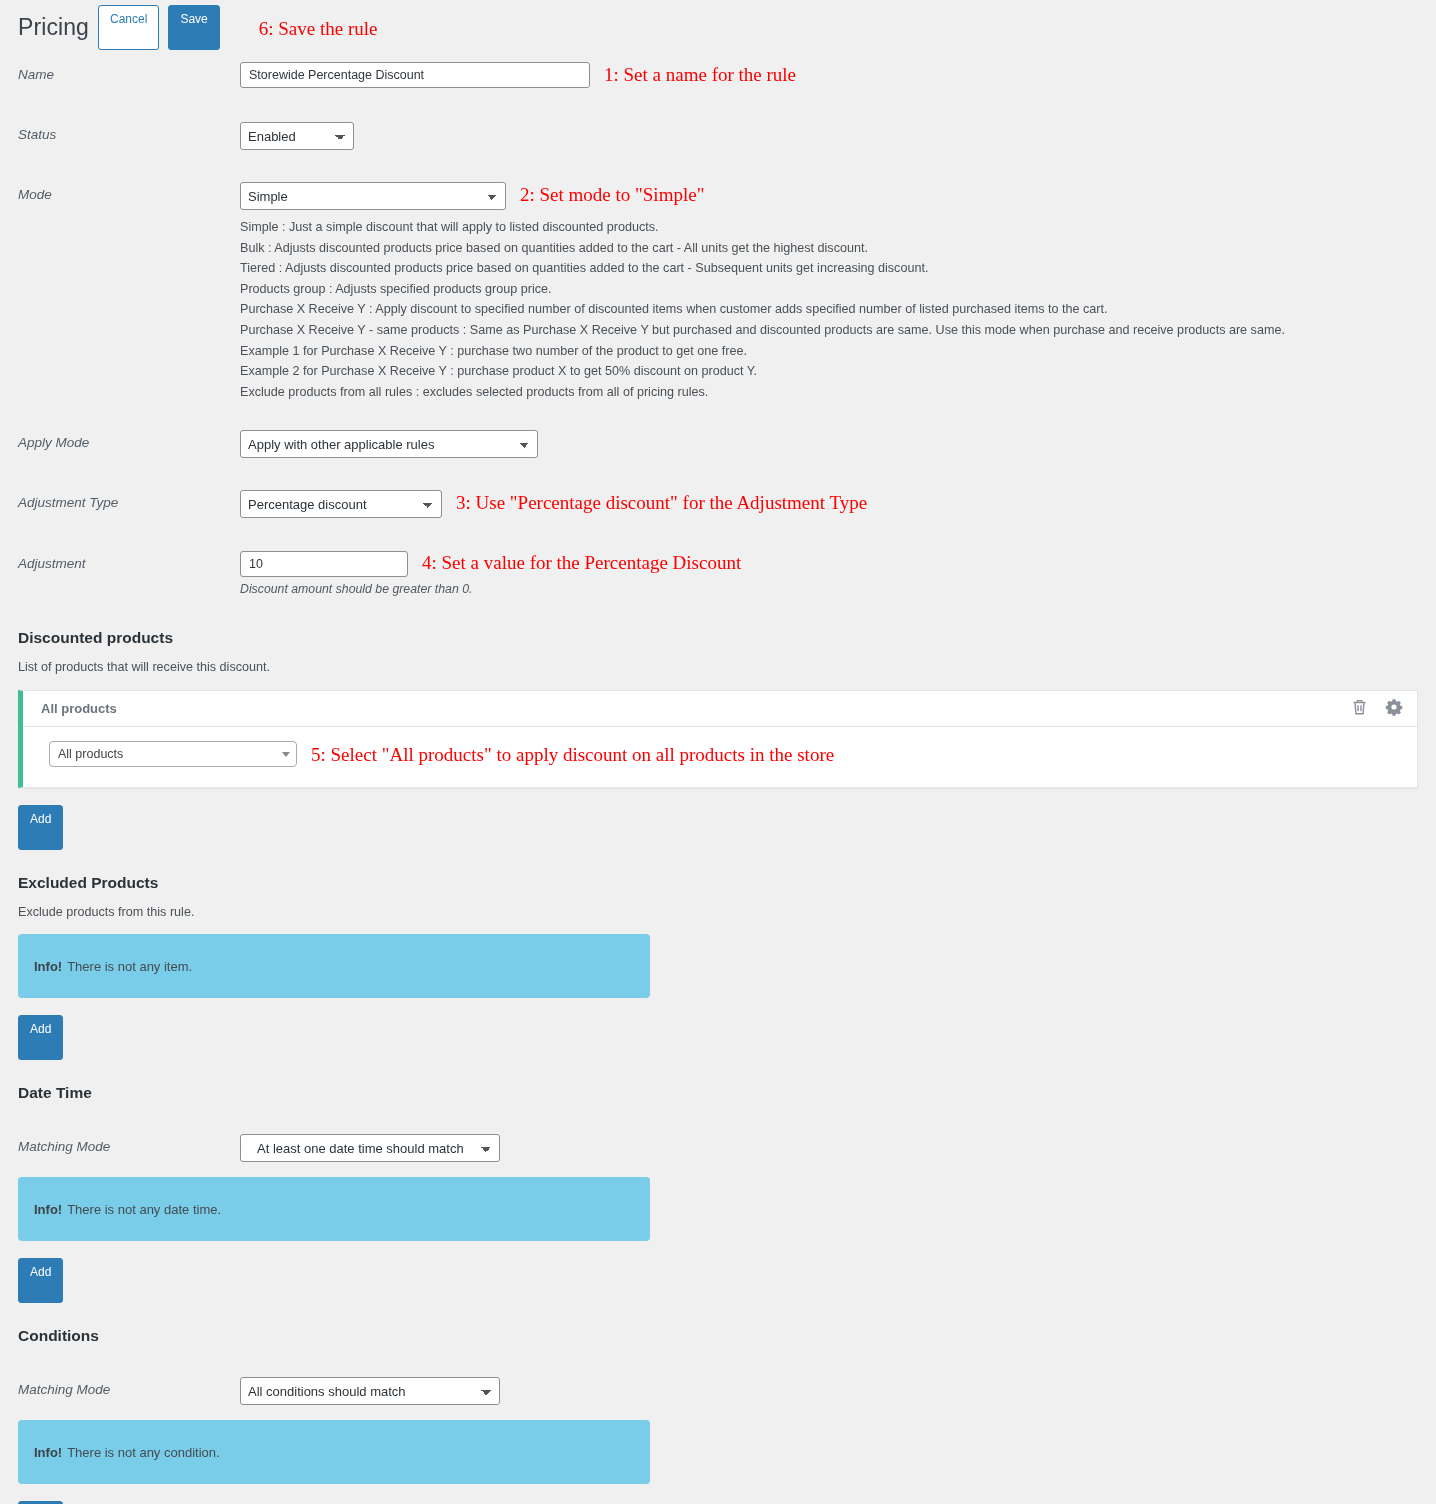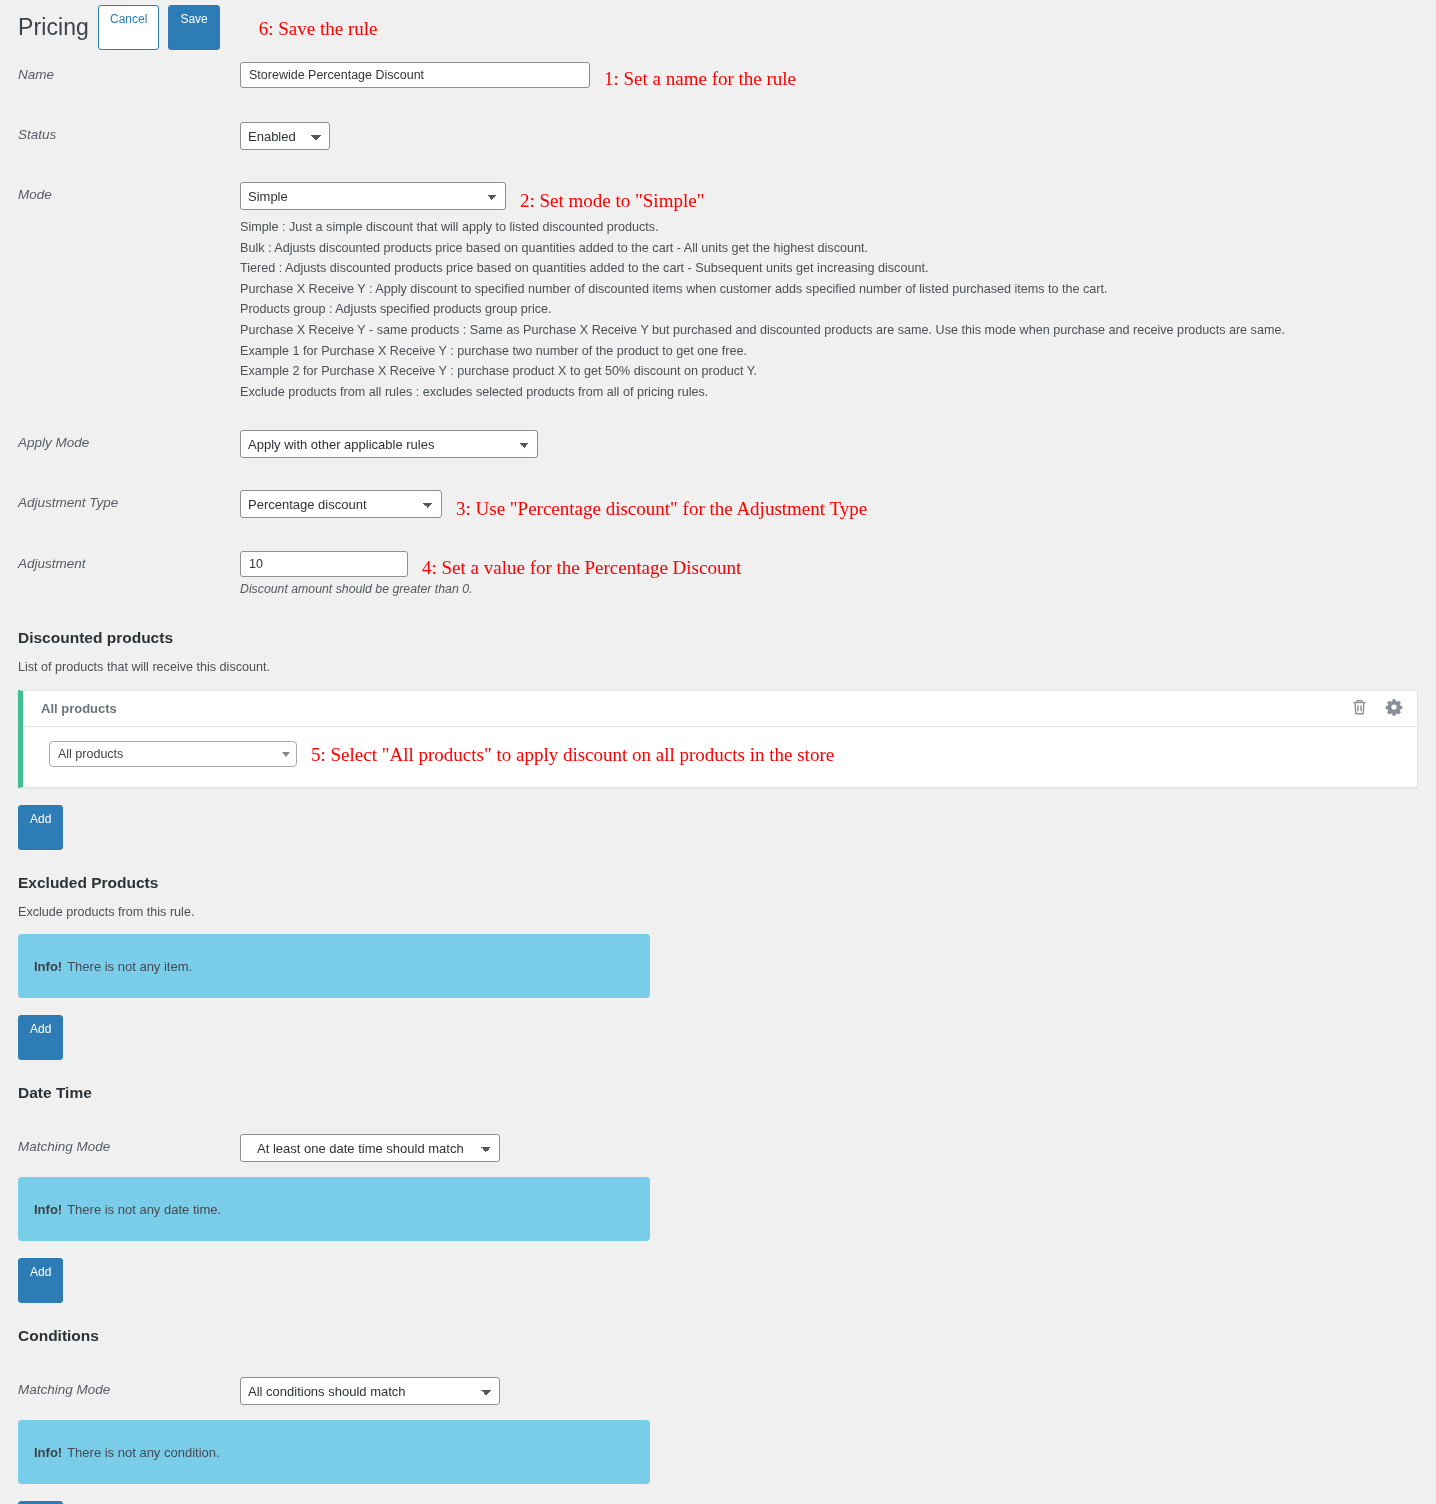--- a/index.html
+++ b/index.html
@@ -64,21 +64,21 @@
     padding: 0 0 0 18px;
   }
   .flabel {
     width: 222px;
     flex: 0 0 222px;
     font-style: italic;
     font-size: 13.5px;
     color: #555d66;
     padding-top: 5px;
   }
-  .fctl { display: flex; align-items: flex-end; }
+  .fctl { display: flex; align-items: flex-start; }
 
   input.txt {
     font-family: "Liberation Sans", sans-serif;
     font-size: 12.5px;
     color: #32373c;
     background: #fff;
     border: 1px solid #8c8f94;
     border-radius: 3px;
     padding: 5px 8px;
     height: 26px;
@@ -101,21 +101,21 @@
     appearance: none;
     background-image:
       linear-gradient(45deg, transparent 50%, #555 50%),
       linear-gradient(135deg, #555 50%, transparent 50%);
     background-position:
       calc(100% - 13px) 12px,
       calc(100% - 8px) 12px;
     background-size: 5px 5px, 5px 5px;
     background-repeat: no-repeat;
   }
-  #status-select { width: 90px; }
+  #status-select { width: 114px; }
   #mode-select { width: 266px; }
   #applymode-select { width: 298px; }
   #adjtype-select { width: 202px; }
   #dt-match-select { width: 260px; padding-left: 16px; }
   #cond-match-select { width: 260px; }
 
   .annot-inline { margin-left: 14px; padding-top: 2px; }
 
   .mode-desc {
     margin: 7px 0 0 240px;
@@ -245,22 +245,22 @@
     <select id="mode-select" class="sel">
       <option>Simple</option>
     </select>
     <div class="annot annot-inline" style="padding-top:3px;">2: Set mode to "Simple"</div>
   </div>
 </div>
 <div class="mode-desc" id="mode-desc">
     <div>Simple : Just a simple discount that will apply to listed discounted products.</div>
     <div>Bulk : Adjusts discounted products price based on quantities added to the cart - All units get the highest discount.</div>
     <div>Tiered : Adjusts discounted products price based on quantities added to the cart - Subsequent units get increasing discount.</div>
+    <div>Products group : Adjusts specified products group price.</div>
     <div>Purchase X Receive Y : Apply discount to specified number of discounted items when customer adds specified number of listed purchased items to the cart.</div>
-    <div>Products group : Adjusts specified products group price.</div>
     <div>Purchase X Receive Y - same products : Same as Purchase X Receive Y but purchased and discounted products are same. Use this mode when purchase and receive products are same.</div>
     <div>Example 1 for Purchase X Receive Y : purchase two number of the product to get one free.</div>
     <div>Example 2 for Purchase X Receive Y : purchase product X to get 50% discount on product Y.</div>
     <div>Exclude products from all rules : excludes selected products from all of pricing rules.</div>
   </div>
 
 <div class="frow" style="margin-top:28px;">
   <div class="flabel">Apply Mode</div>
   <div class="fctl">
     <select id="applymode-select" class="sel">

